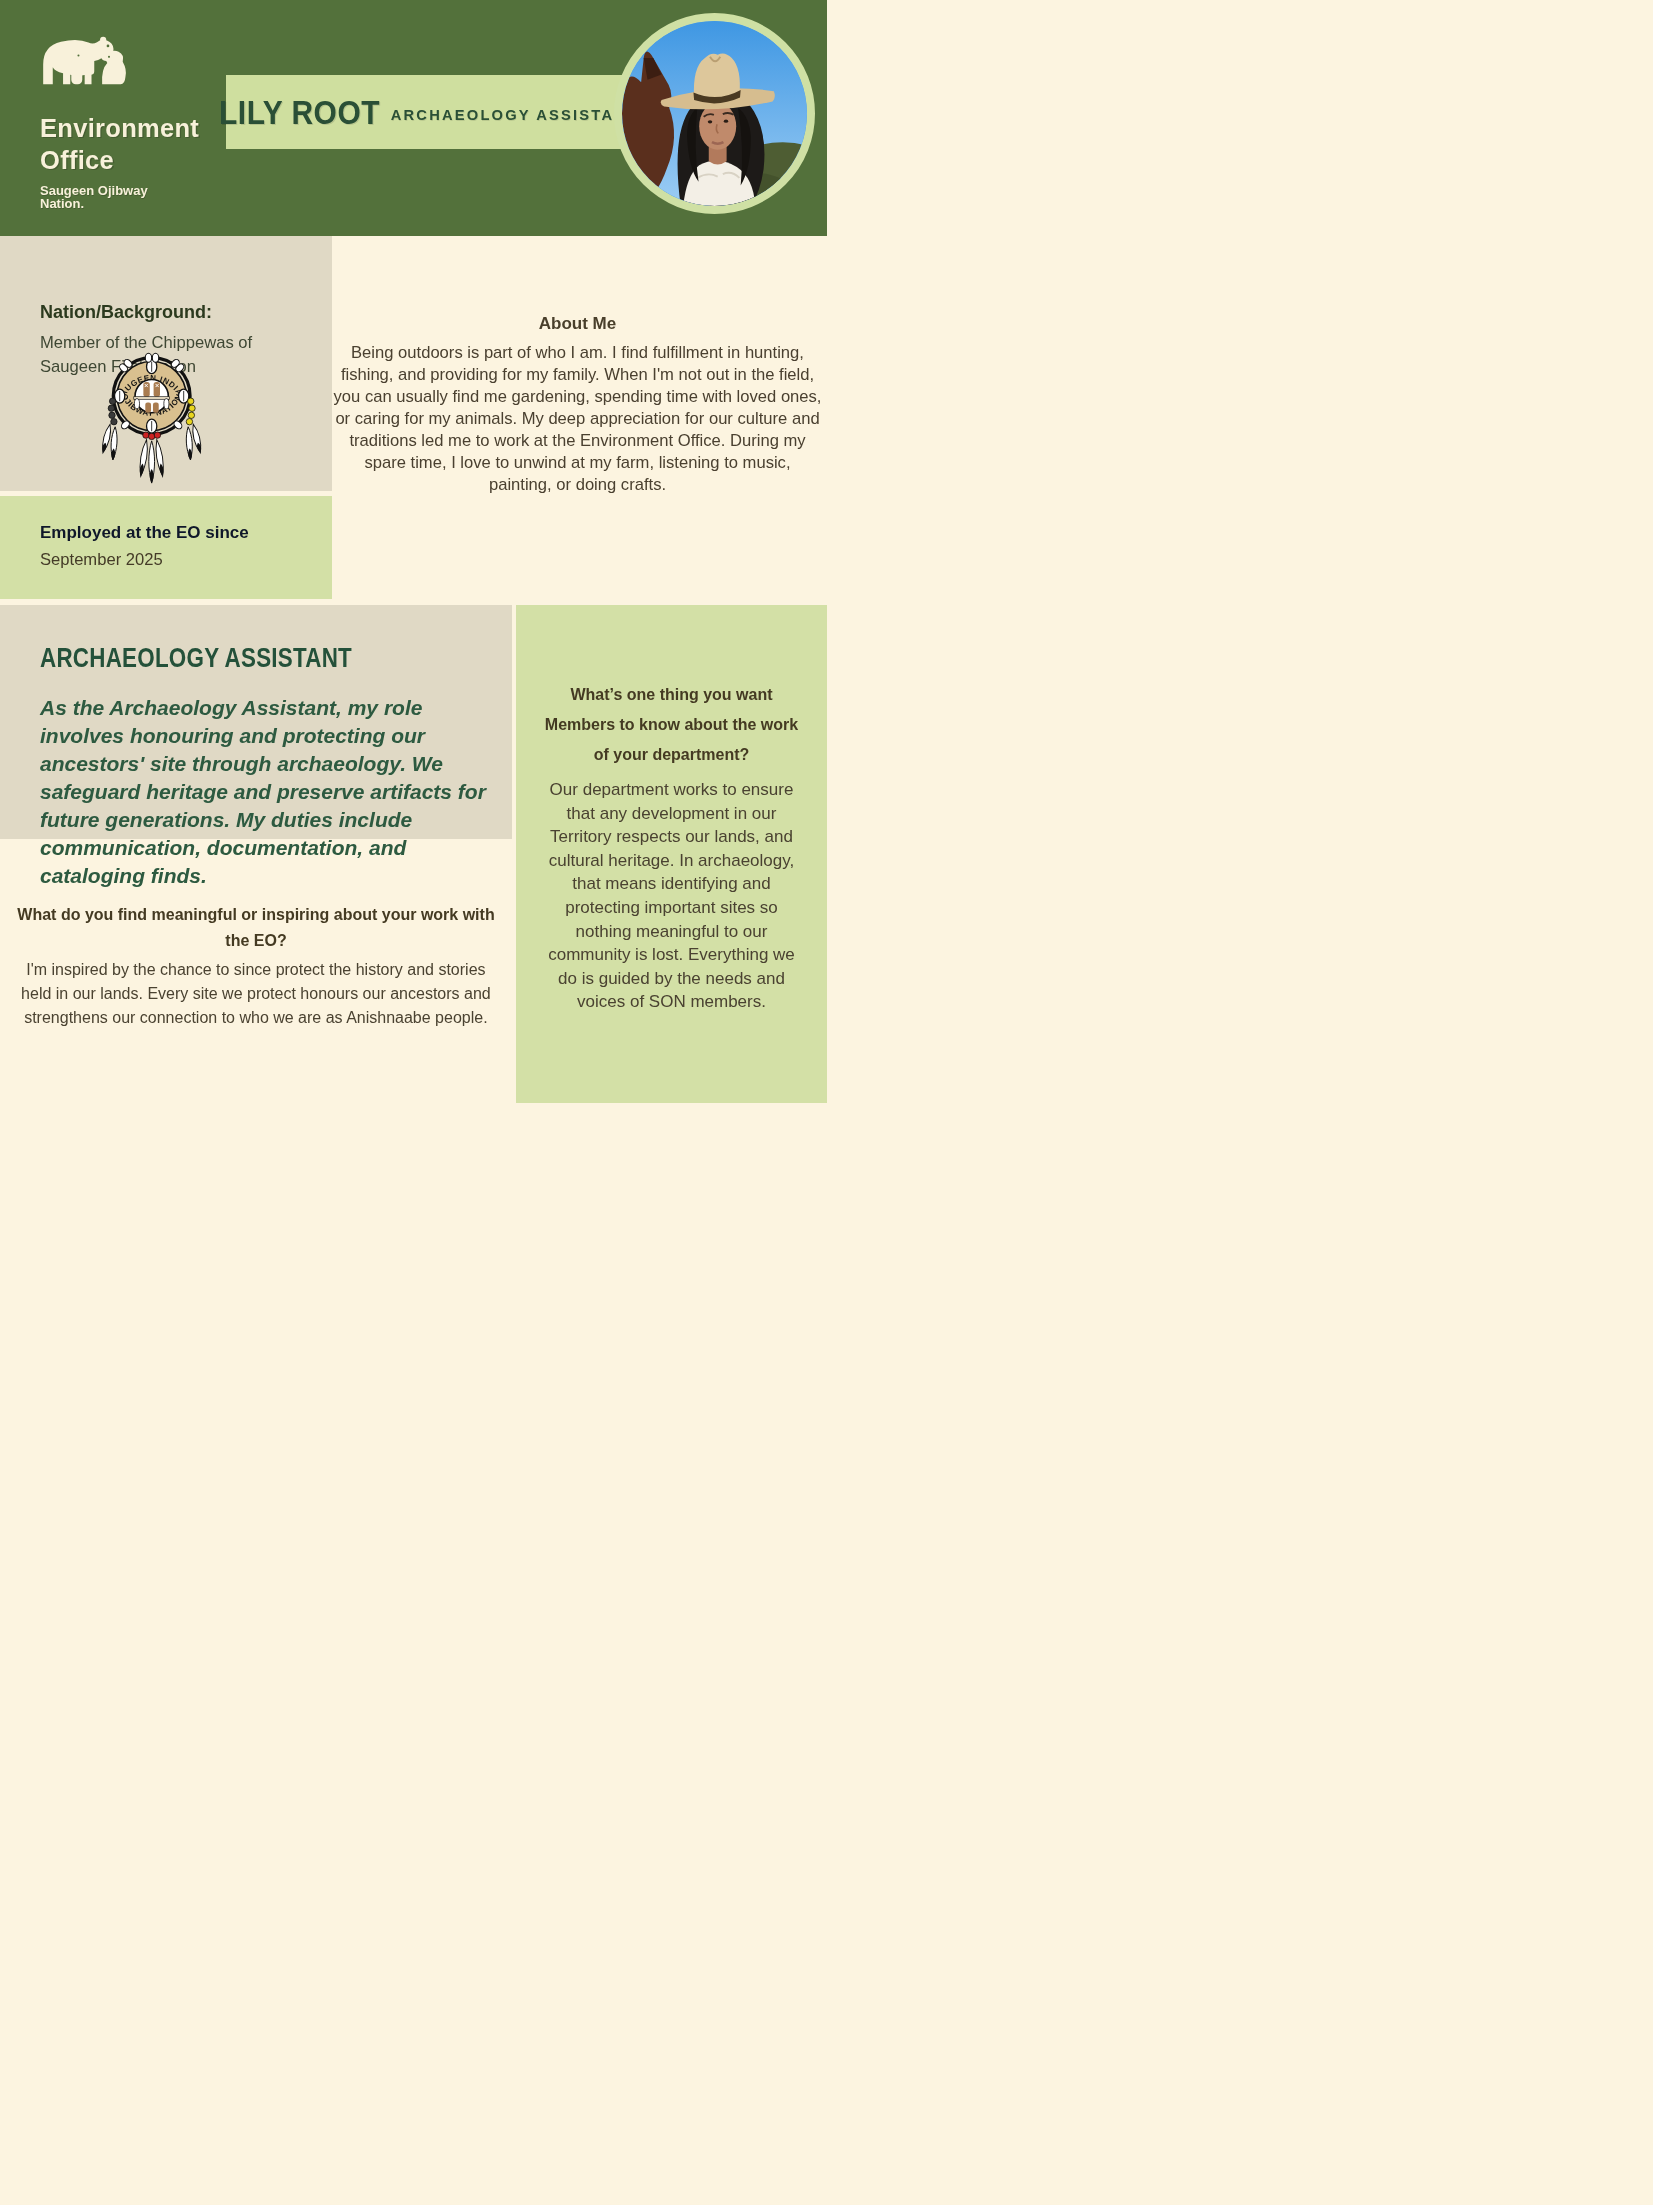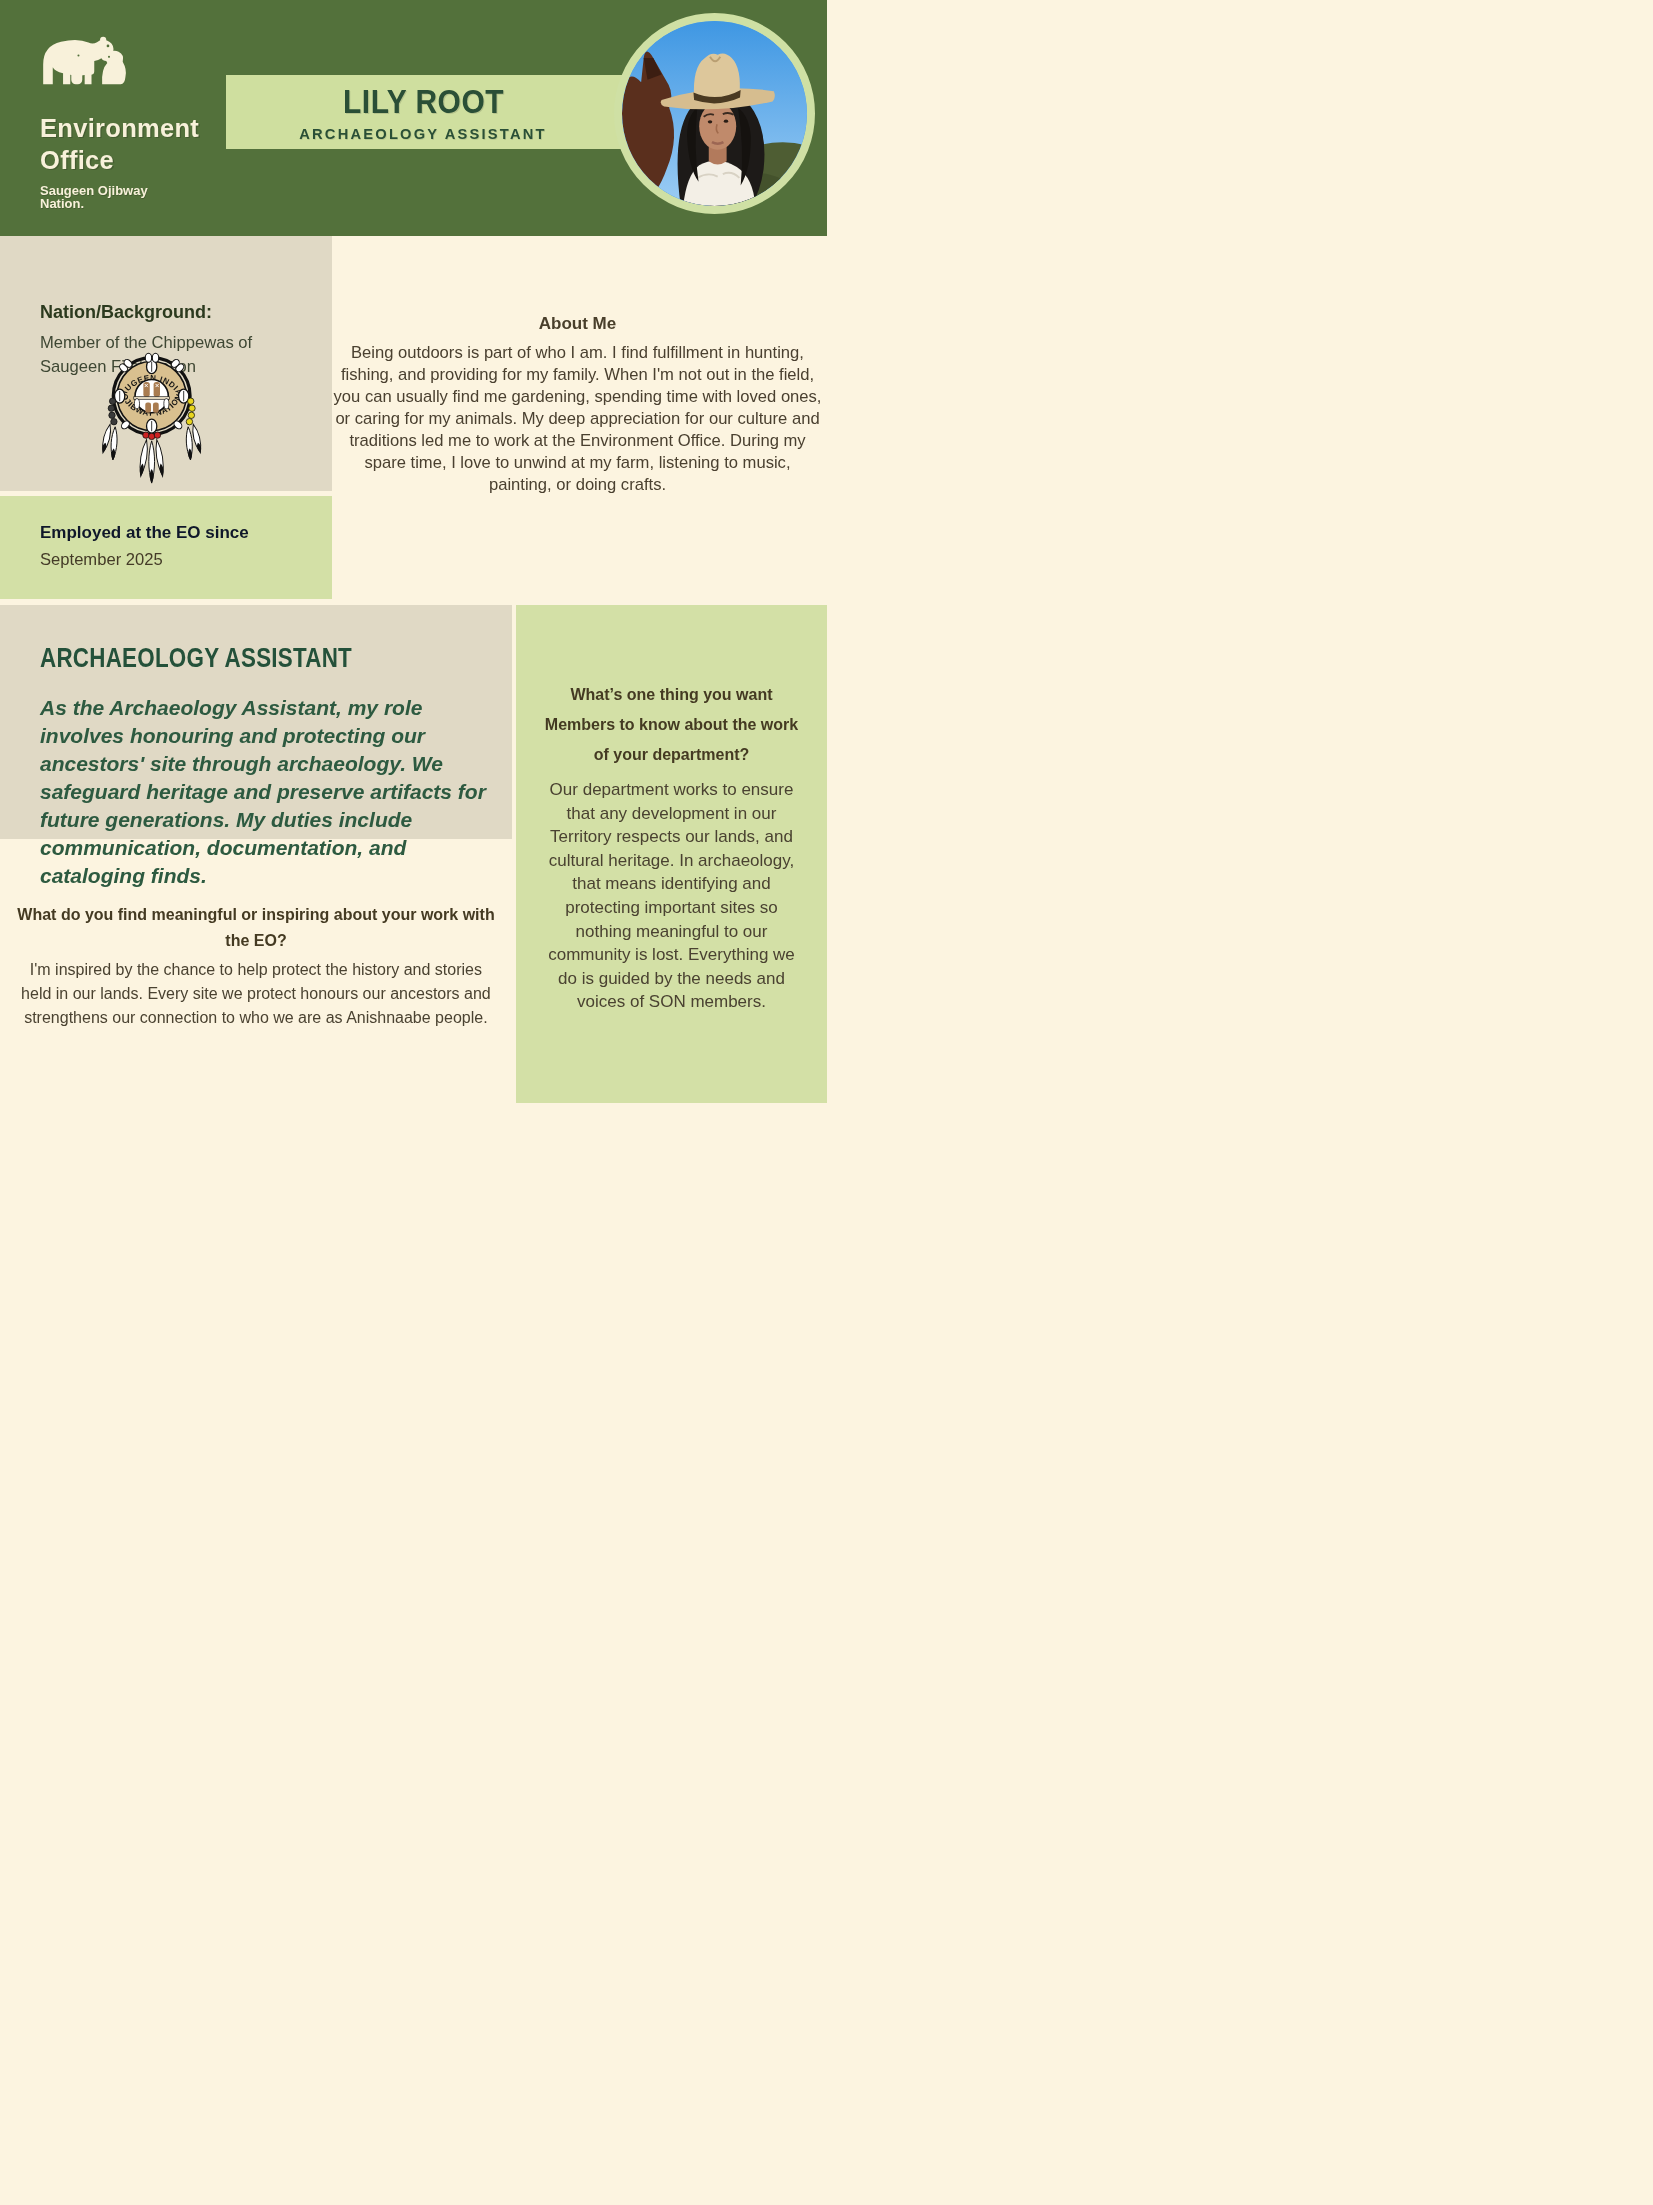--- a/index.html
+++ b/index.html
@@ -9,21 +9,21 @@
     -webkit-font-smoothing:antialiased;
   }
   .abs{position:absolute;}
   
   .header{left:0;top:0;width:827px;height:236px;background:#53713b;}
   .logo-title{left:40px;top:112px;font-size:25.5px;line-height:32px;font-weight:bold;
     color:#f8f1da;letter-spacing:0.3px;text-shadow:1.3px 1.3px 0 rgba(0,0,0,.18);}
   .logo-sub{left:40px;top:184px;font-size:13px;line-height:13.4px;font-weight:bold;
     color:#f8f1da;text-shadow:0.6px 0.6px 0 rgba(0,0,0,.18);}
   .banner{left:226px;top:75px;width:491px;height:74px;background:#cfdf9f;z-index:1;}
-  .banner-text{left:0;top:0;width:394px;height:74px;display:flex;flex-direction:column;
+  .banner-text{left:0;top:0;width:394px;height:74px;display:flex;flex-direction:row;
     align-items:center;justify-content:center;}
   .banner-name{font-size:34px;font-weight:bold;color:#2a4f36;letter-spacing:0.6px;
     transform:scaleX(.88);transform-origin:center;white-space:nowrap;
     text-shadow:1.3px 1.3px 0 rgba(0,0,0,.12);}
   .banner-role{margin-top:5.1px;font-size:14.7px;font-weight:bold;color:#2a4f36;
     letter-spacing:2.2px;white-space:nowrap;text-shadow:0.6px 0.6px 0 rgba(0,0,0,.1);}
   .photo-ring{left:614px;top:13.4px;width:185px;height:185px;border:8.3px solid #cfe0a4;
     border-radius:50%;overflow:hidden;z-index:2;background:#4f9fe8;}
   
   .panel-nation{left:0;top:236px;width:332px;height:255px;background:#e0d9c5;}
@@ -256,16 +256,16 @@
   <div class="abs role-heading">
     <span>ARCHAEOLOGY ASSISTANT</span>
   </div>
   <div class="abs role-body">As the Archaeology Assistant, my role involves honouring and protecting our ancestors' site through archaeology. We safeguard heritage and preserve artifacts for future generations. My duties include communication, documentation, and cataloging finds.</div>
 
   <div class="abs dept-col"></div>
   <div class="abs dept-heading">What’s one thing you want Members to know about the work of your department?</div>
   <div class="abs dept-body">Our department works to ensure that any development in our Territory respects our lands, and cultural heritage. In archaeology, that means identifying and protecting important sites so nothing meaningful to our community is lost. Everything we do is guided by the needs and voices of SON members.</div>
 
   <div class="abs mean-heading">What do you find meaningful or inspiring about your work with the EO?</div>
-  <div class="abs mean-body">I'm inspired by the chance to help protect the history and stories held in our lands. Every site we protect honours our ancestors and strengthens our connection to who we are as Anishnaabe people.</div>
+  <div class="abs mean-body">I'm inspired by the chance to since protect the history and stories held in our lands. Every site we protect honours our ancestors and strengthens our connection to who we are as Anishnaabe people.</div>
 
 </div>
 
 
 </body></html>

